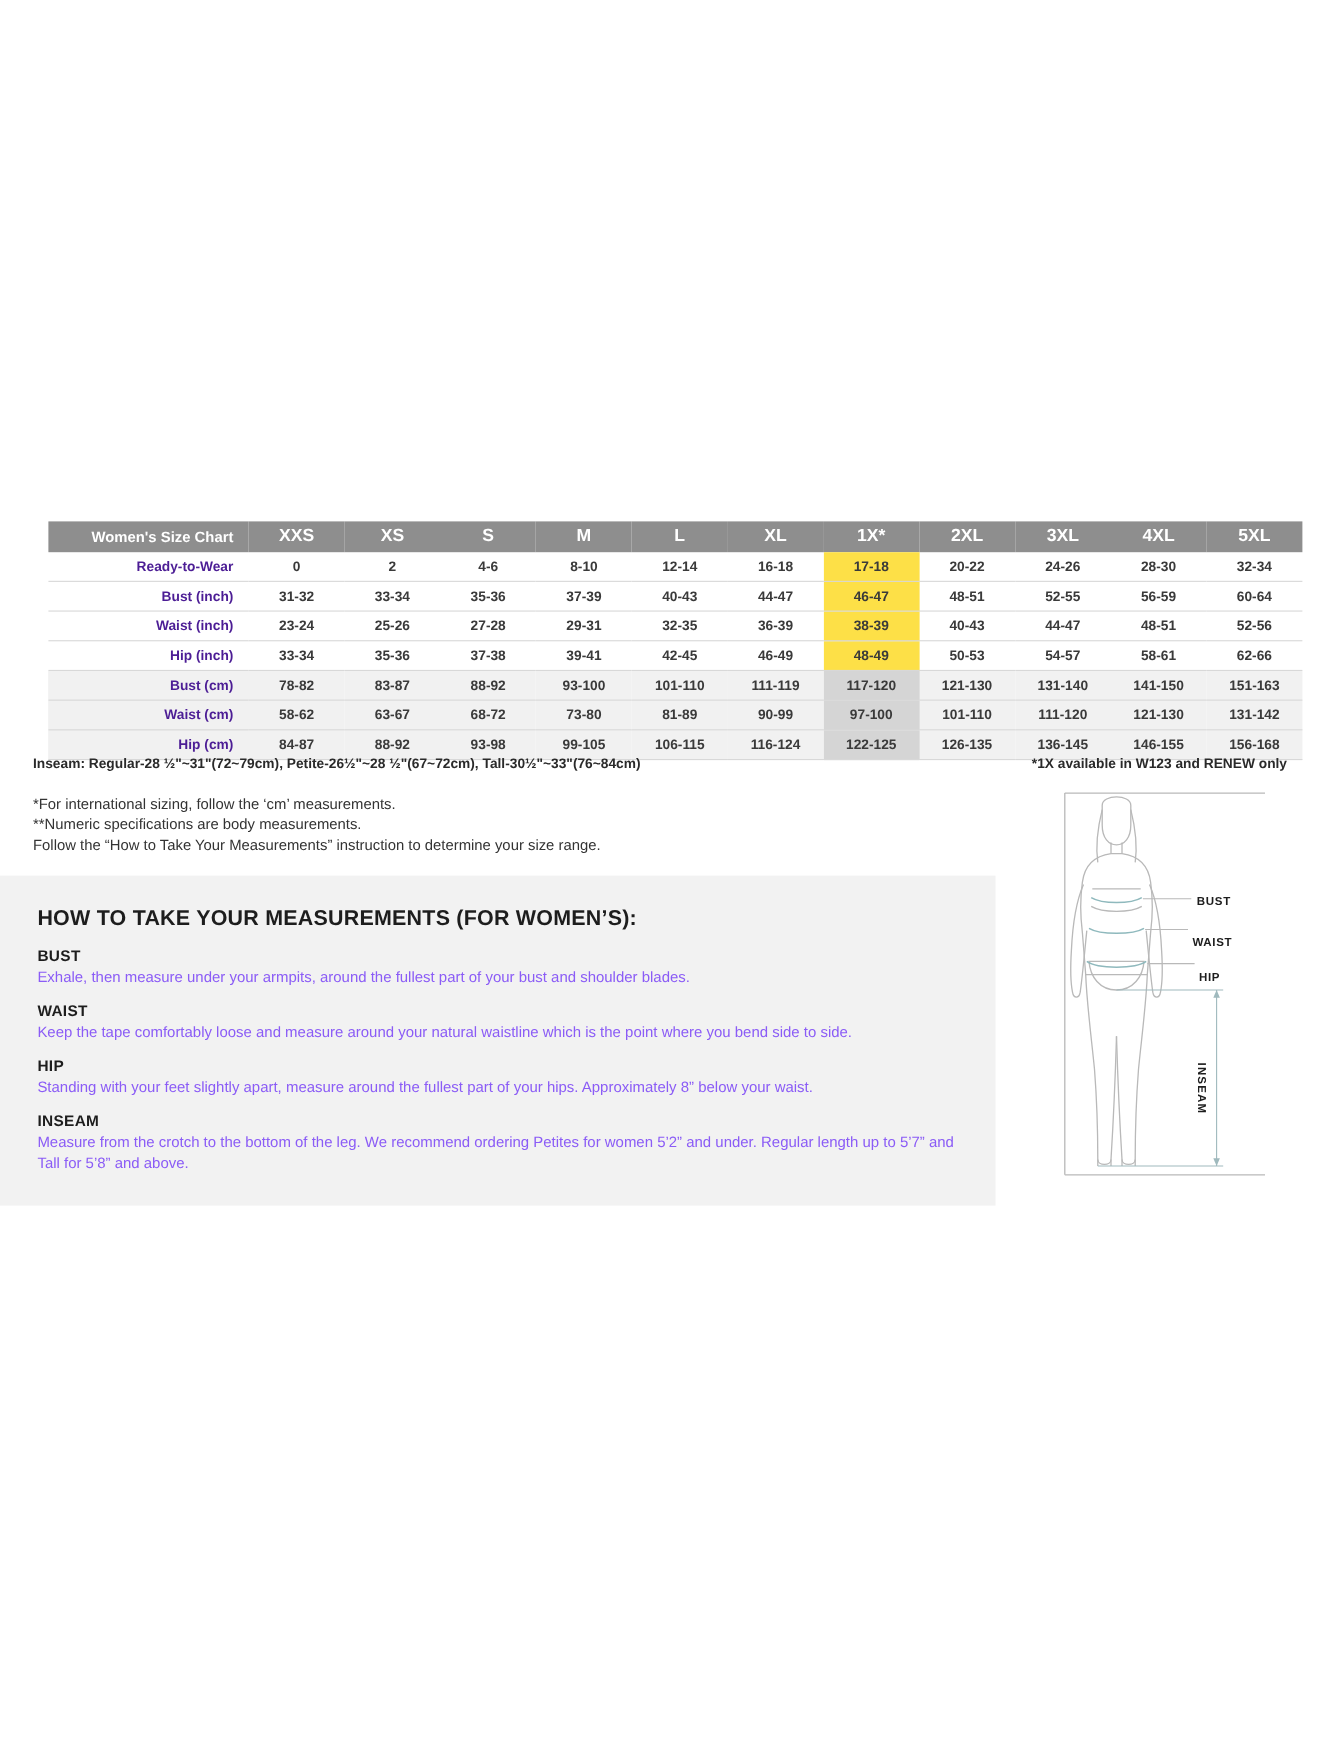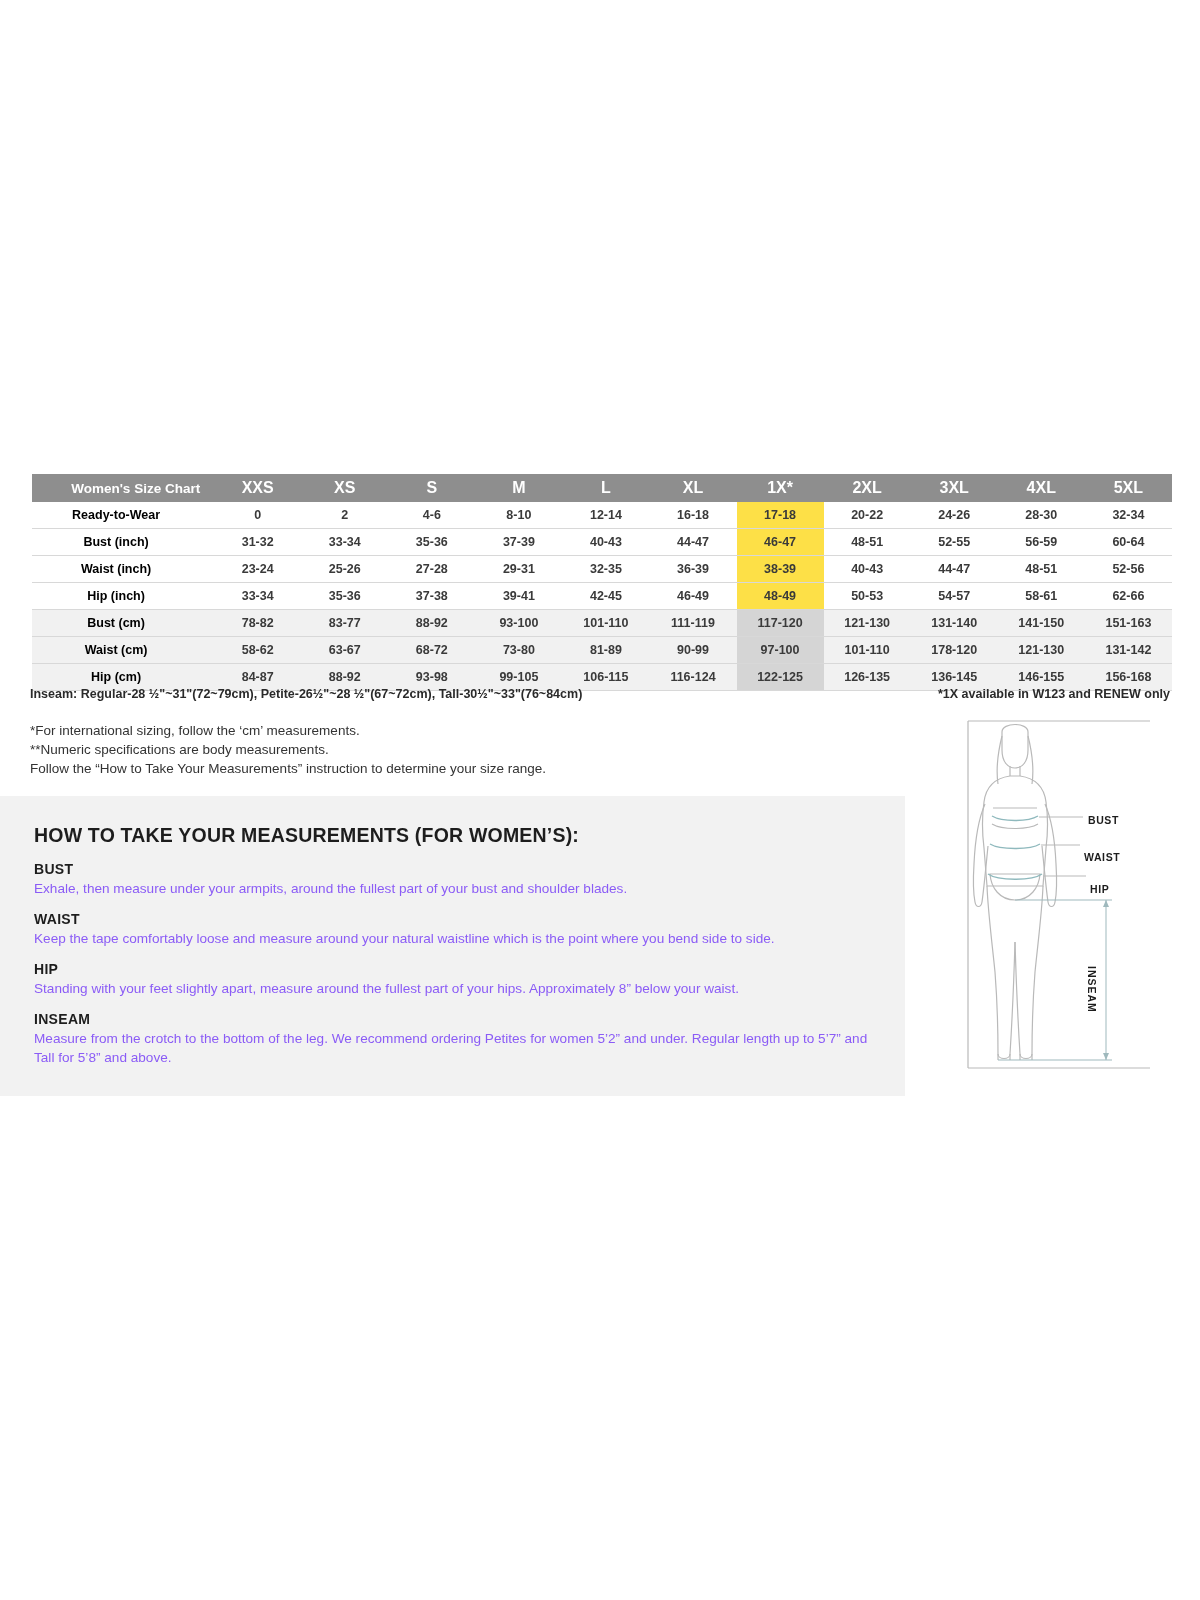--- a/index.html
+++ b/index.html
@@ -20,21 +20,21 @@
     position: absolute;
     left: 0;
     top: 0;
     width: 1200px;
     height: 1600px;
   }
 
   
   #chart-wrap {
     position: absolute;
-    left: 32px;
+    left: 44px;
     top: 474px;
     width: 1140px;
   }
 
   table.size-chart {
     border-collapse: collapse;
     width: 1140px;
     table-layout: fixed;
     font-size: 12.5px;
   }
@@ -53,24 +53,24 @@
     font-size: 16px;
     height: 28px;
     font-weight: bold;
   }
   table.size-chart thead th.rowlabel {
     text-align: right;
     padding-right: 14px;
     font-size: 13.5px;
   }
   table.size-chart td.rowlabel {
-    text-align: center;
+    text-align: right;
     padding-right: 14px;
     font-weight: bold;
-    color: #000000;
+    color: #4c1d95;
     font-size: 12.5px;
   }
   table.size-chart tbody tr {
     border-bottom: 1px solid #d8d8d8;
   }
   table.size-chart tbody tr.band-start td {
     border-top: 1px solid #d8d8d8;
   }
   table.size-chart tbody tr.cm-row {
     background: #f1f1f1;
@@ -278,21 +278,21 @@
           <td class="hl">48-49</td>
           <td>50-53</td>
           <td>54-57</td>
           <td>58-61</td>
           <td>62-66</td>
         </tr>
 
         <tr class="cm-row band-start">
           <td class="rowlabel">Bust (cm)</td>
           <td>78-82</td>
-          <td>83-77</td>
+          <td>83-87</td>
           <td>88-92</td>
           <td>93-100</td>
           <td>101-110</td>
           <td>111-119</td>
           <td class="hl">117-120</td>
           <td>121-130</td>
           <td>131-140</td>
           <td>141-150</td>
           <td>151-163</td>
         </tr>
@@ -300,21 +300,21 @@
         <tr class="cm-row">
           <td class="rowlabel">Waist (cm)</td>
           <td>58-62</td>
           <td>63-67</td>
           <td>68-72</td>
           <td>73-80</td>
           <td>81-89</td>
           <td>90-99</td>
           <td class="hl">97-100</td>
           <td>101-110</td>
-          <td>178-120</td>
+          <td>111-120</td>
           <td>121-130</td>
           <td>131-142</td>
         </tr>
 
         <tr class="cm-row">
           <td class="rowlabel">Hip (cm)</td>
           <td>84-87</td>
           <td>88-92</td>
           <td>93-98</td>
           <td>99-105</td>

